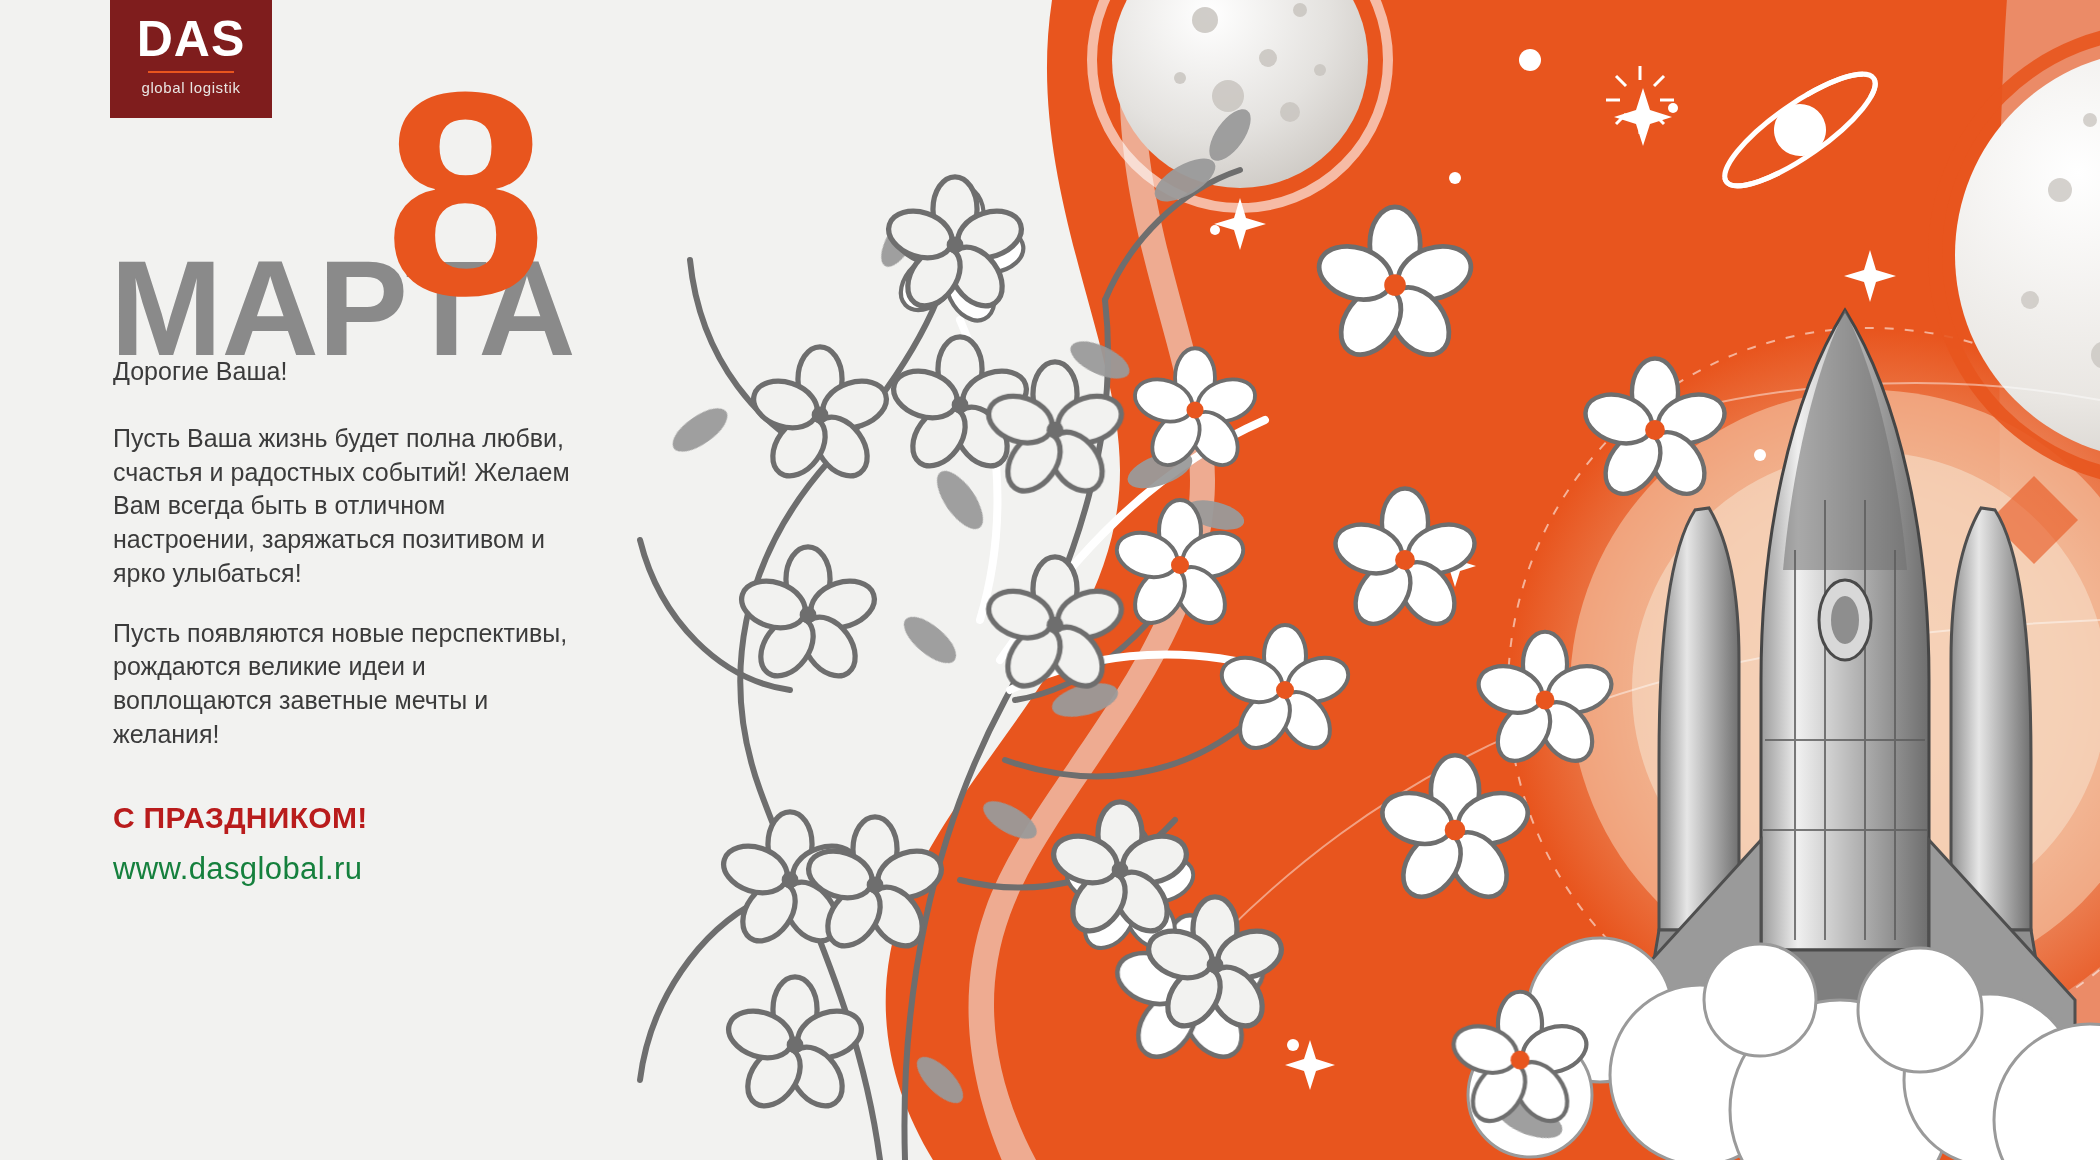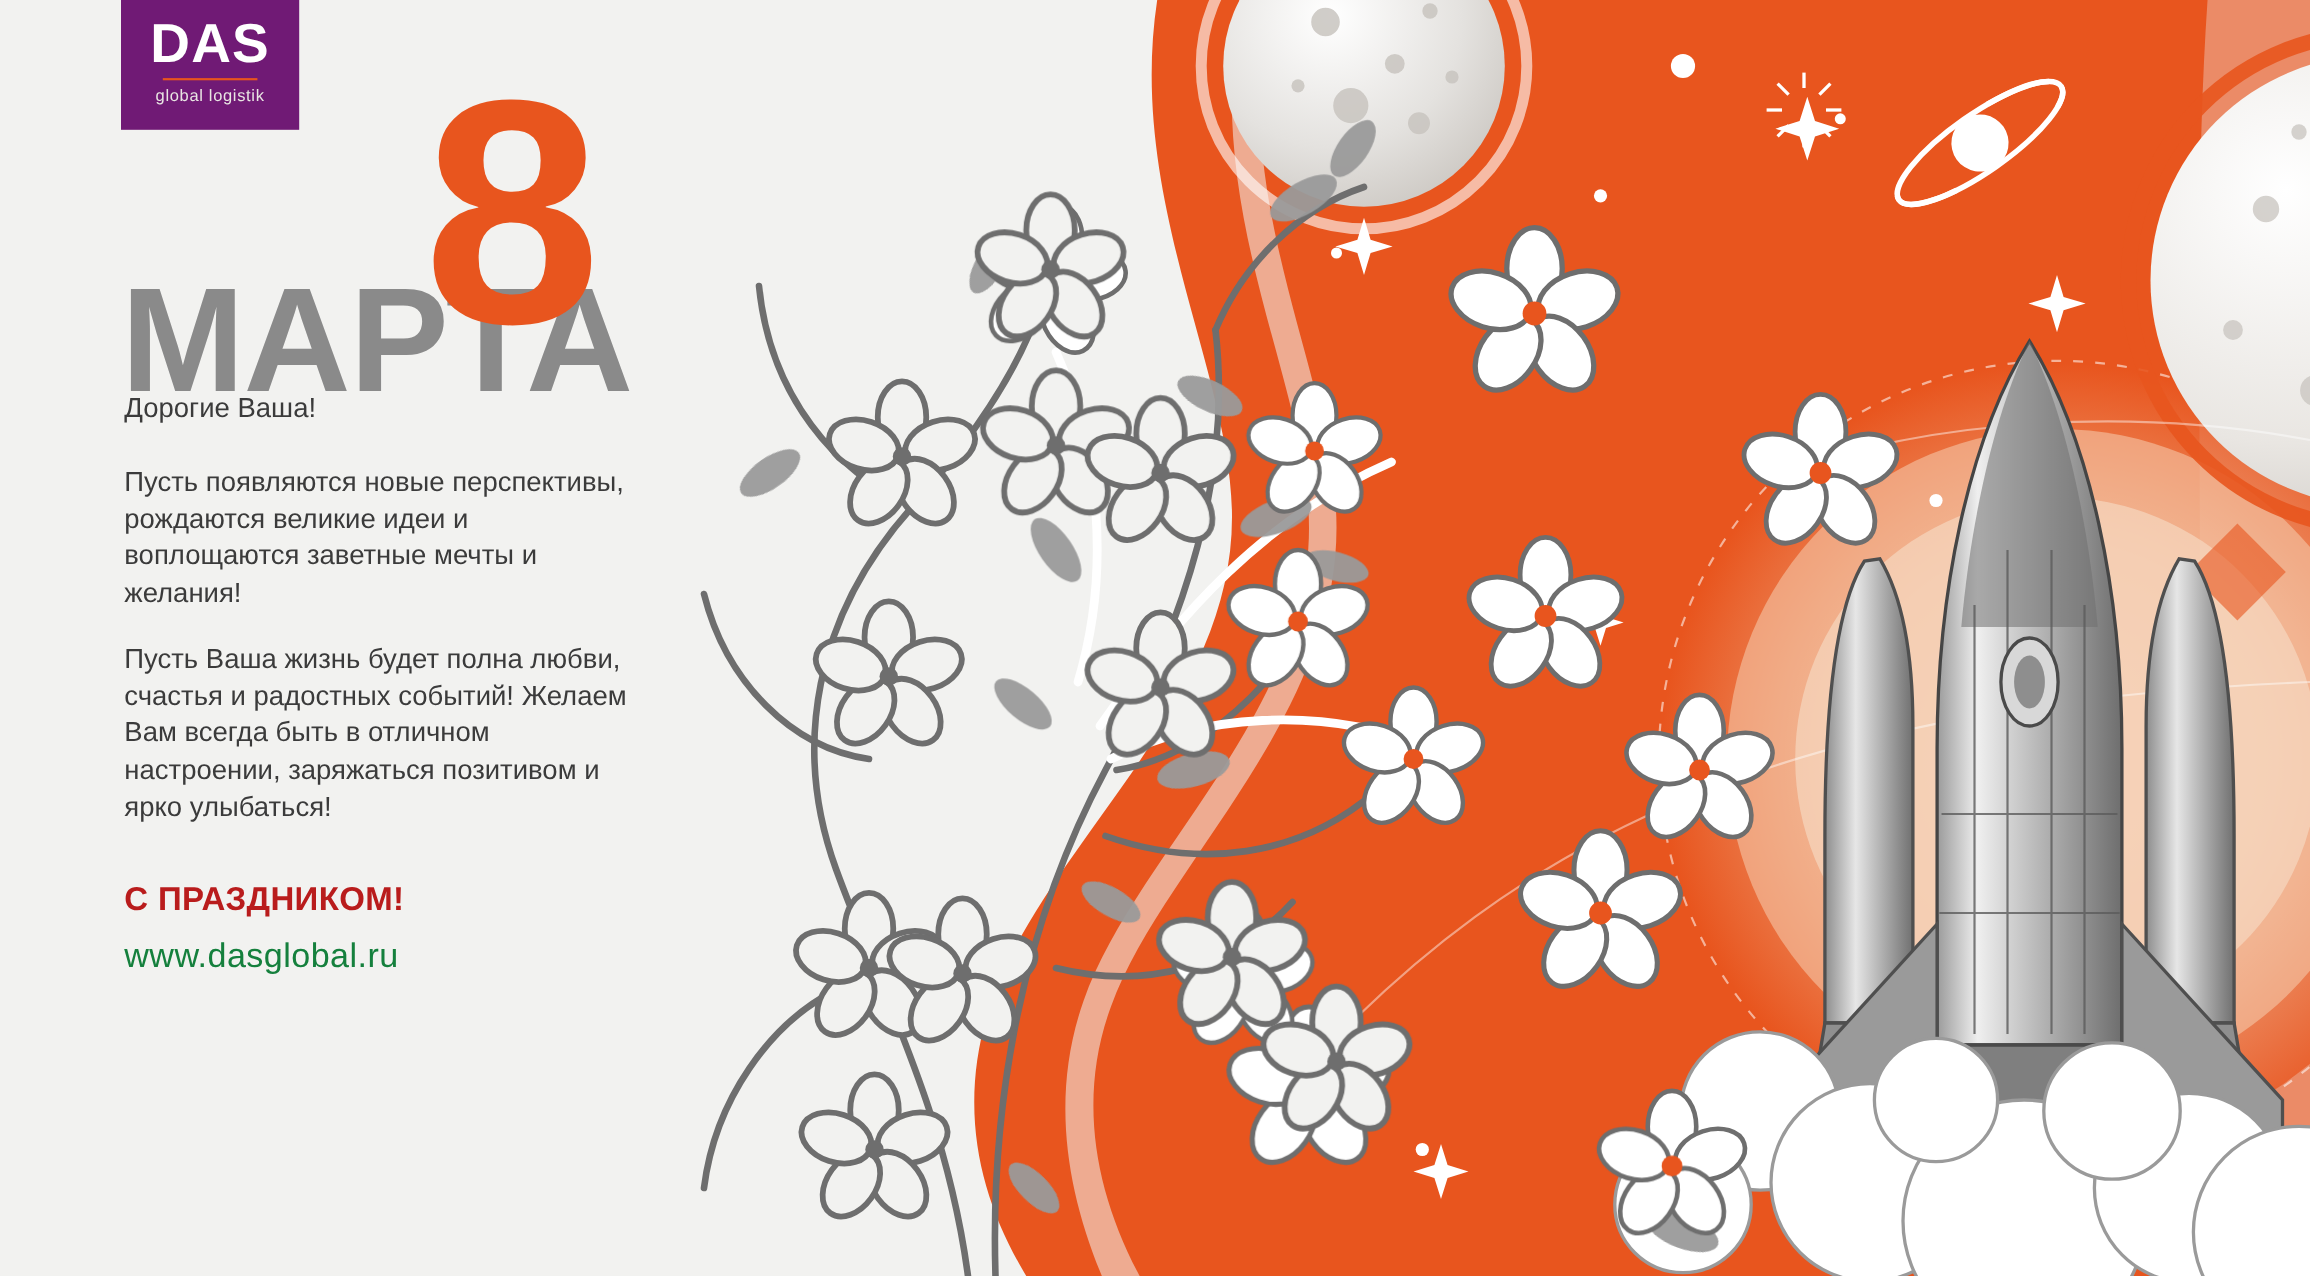--- a/index.html
+++ b/index.html
@@ -26,21 +26,21 @@
     height: 1160px;
   }
 
   
   .logo-box {
     position: absolute;
     left: 110px;
     top: 0;
     width: 162px;
     height: 118px;
-    background: #701a75;
+    background: #7f1d1d;
     color: #ffffff;
     display: flex;
     flex-direction: column;
     align-items: center;
     justify-content: flex-start;
     padding-top: 14px;
     box-sizing: border-box;
   }
   .logo-main {
     font-size: 50px;
@@ -550,19 +550,19 @@
     <div class="logo-sub">global logistik</div>
   </div>
 
   <div class="headline">
     <div class="marta">МАРТА</div>
     <div class="eight">8</div>
   </div>
 
   <div class="message">
     <div class="msg-greeting">Дорогие Ваша!</div>
+    <div class="msg-para">Пусть Ваша жизнь будет полна любви, счастья и радостных событий! Желаем Вам всегда быть в отличном настроении, заряжаться позитивом и ярко улыбаться!</div>
     <div class="msg-para">Пусть появляются новые перспективы, рождаются великие идеи и воплощаются заветные мечты и желания!</div>
-    <div class="msg-para">Пусть Ваша жизнь будет полна любви, счастья и радостных событий! Желаем Вам всегда быть в отличном настроении, заряжаться позитивом и ярко улыбаться!</div>
     <div class="holiday">С ПРАЗДНИКОМ!</div>
     <div class="site">www.dasglobal.ru</div>
   </div>
 
 </div>
 
 </body></html>

